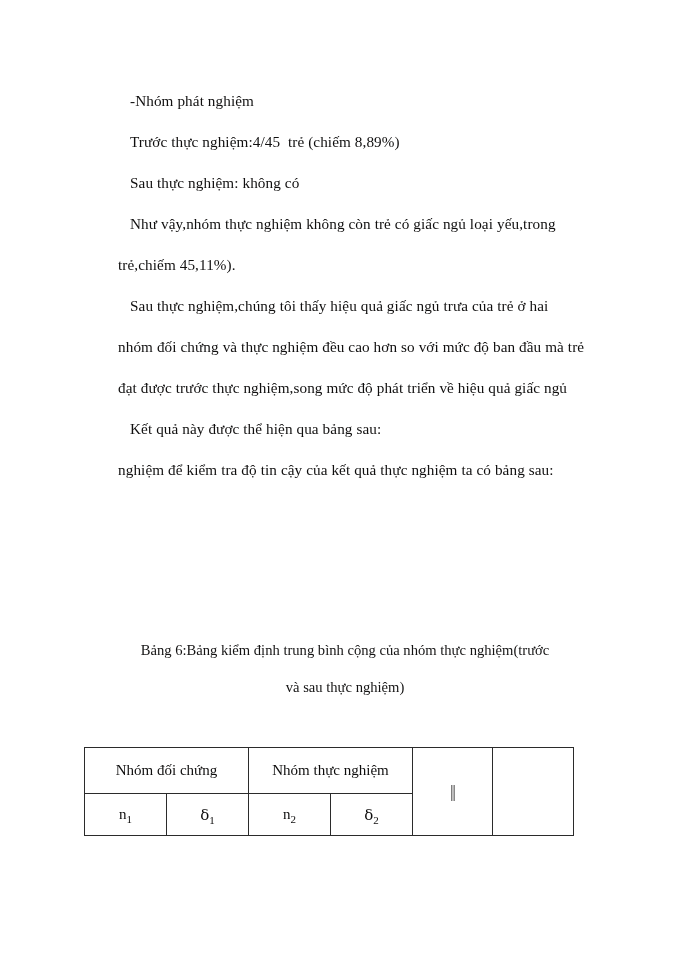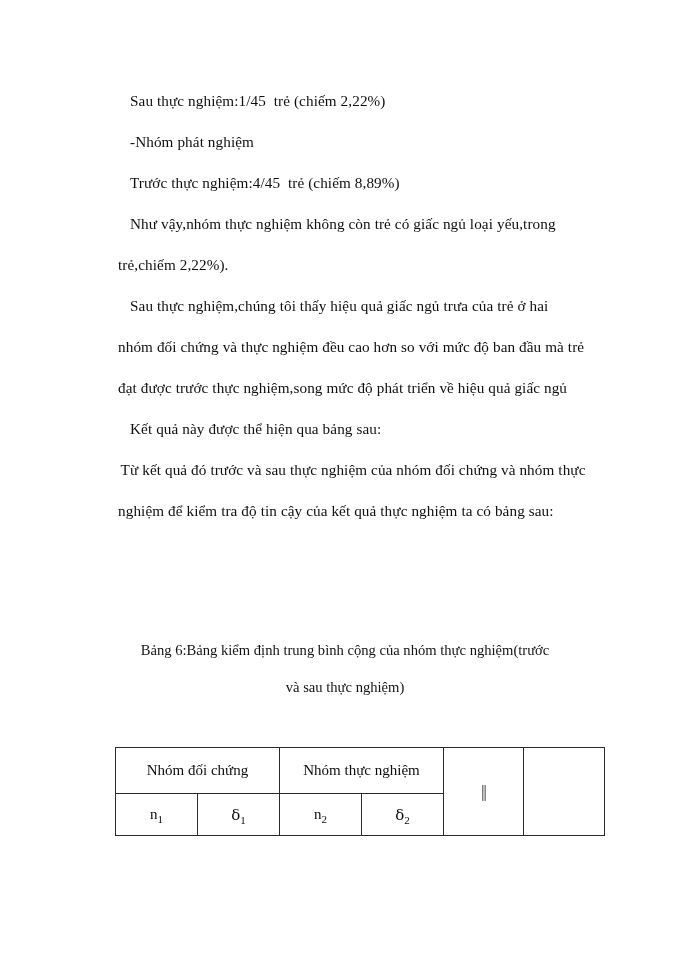--- a/index.html
+++ b/index.html
@@ -67,21 +67,21 @@
     line-height: 37px;
     color: #141313;
     text-align: center;
   }
   .caption .cap-line-1 { display: block; }
   .caption .cap-line-2 { display: block; }
 
   
   .tbl-wrap {
     position: absolute;
-    left: 115px;
+    left: 84px;
     top: 747px;
     width: 489px;
   }
 
   table.data-table {
     border-collapse: collapse;
     width: 489px;
     table-layout: fixed;
   }
 
@@ -123,33 +123,32 @@
     letter-spacing: -1px;
   }
 </style>
 </head>
 <body>
 
 <div class="page">
 
   <div class="doc-body">
 
-    <div class="para flush">Sau thực nghiệm:1/45  trẻ (chiếm 2,22%)</div>
     <div class="para flush">-Nhóm phát nghiệm</div>
     <div class="para flush">Trước thực nghiệm:4/45  trẻ (chiếm 8,89%)</div>
+    <div class="para flush">Sau thực nghiệm: không có</div>
 
     <div class="para indent">Như vậy,nhóm thực nghiệm không còn trẻ có giấc ngủ loại yếu,trong</div>
-    <div class="para hang">trẻ,chiếm 2,22%).</div>
+    <div class="para hang">trẻ,chiếm 45,11%).</div>
 
     <div class="para indent">Sau thực nghiệm,chúng tôi thấy hiệu quả giấc ngủ trưa của trẻ ở hai</div>
     <div class="para hang">nhóm đối chứng và thực nghiệm đều cao hơn so với mức độ ban đầu mà trẻ</div>
     <div class="para hang">đạt được trước thực nghiệm,song mức độ phát triển về hiệu quả giấc ngủ</div>
 
     <div class="para indent">Kết quả này được thể hiện qua bảng sau:</div>
-    <div class="para nudge"> Từ kết quả đó trước và sau thực nghiệm của nhóm đối chứng và nhóm thực</div>
     <div class="para hang">nghiệm để kiểm tra độ tin cậy của kết quả thực nghiệm ta có bảng sau:</div>
 
   </div>
 
   <div class="caption">
     <span class="cap-line-1">Bảng 6:Bảng kiểm định trung bình cộng của nhóm thực nghiệm(trước</span>
     <span class="cap-line-2">và sau thực nghiệm)</span>
   </div>
 
   <div class="tbl-wrap">

